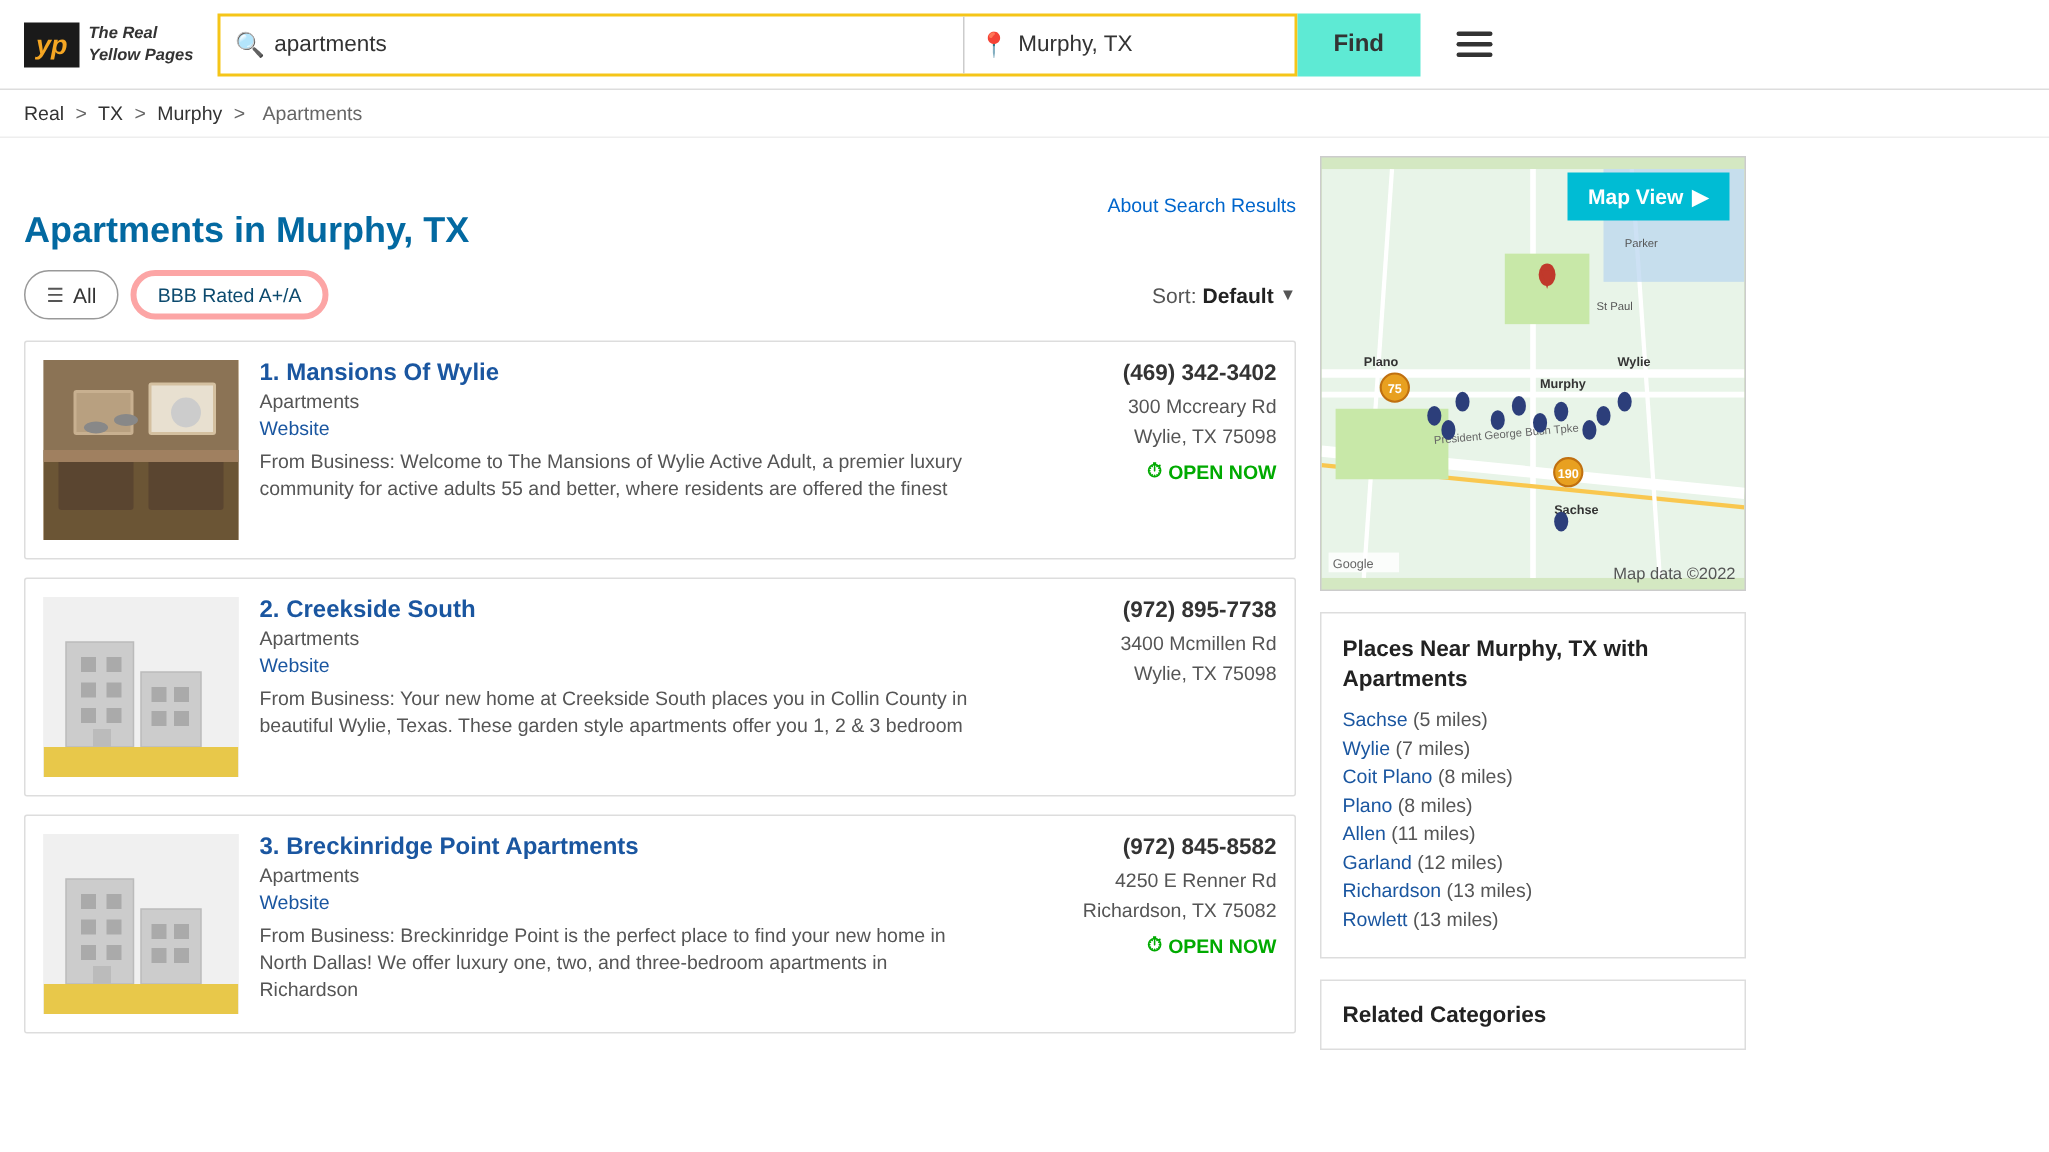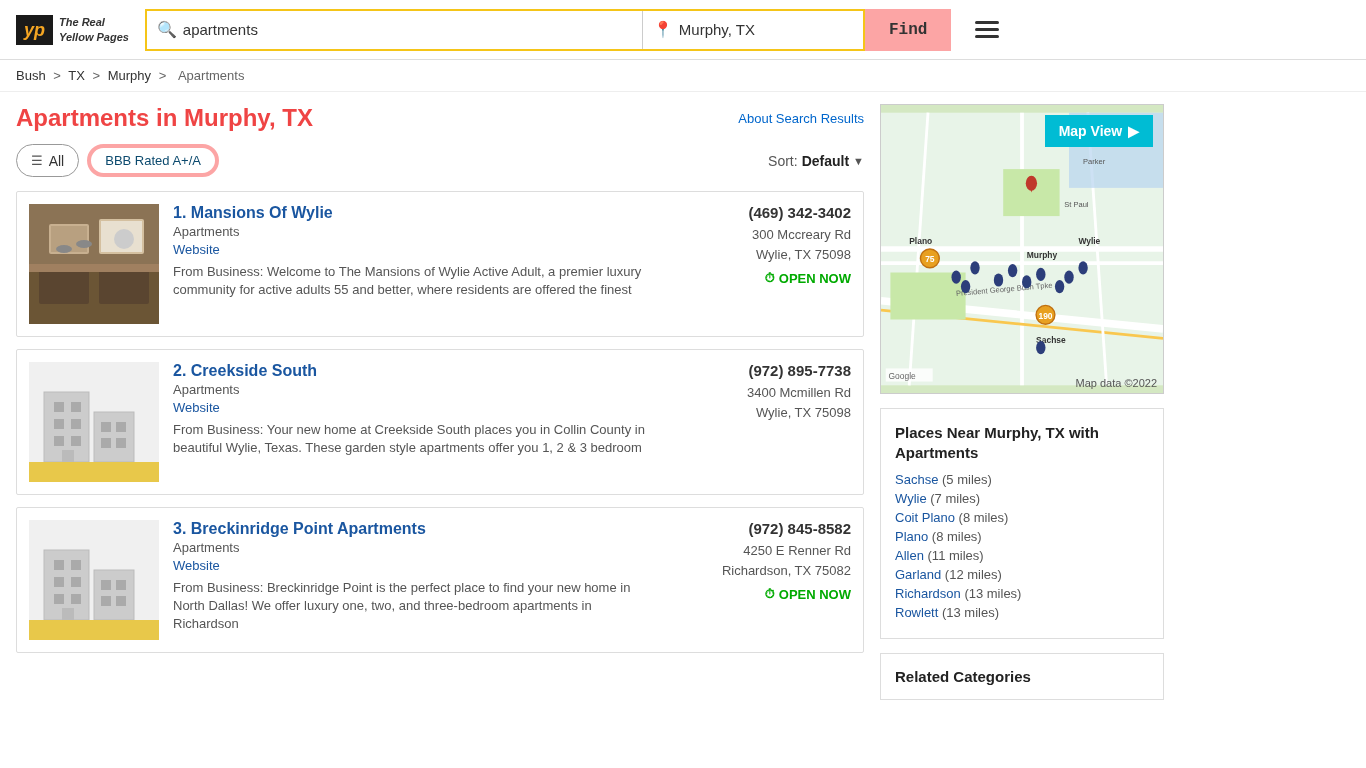--- a/index.html
+++ b/index.html
@@ -75,30 +75,29 @@
       color: #888;
       margin-right: 6px;
       font-size: 16px;
     }
     .search-icon {
       color: #888;
       margin-right: 6px;
       font-size: 16px;
     }
     .find-btn {
-      background: #fca5a5;
+      background: #5eead4;
       border: none;
       color: #333;
       font-size: 16px;
       font-weight: bold;
       padding: 0 24px;
       cursor: pointer;
       height: 42px;
       flex-shrink: 0;
-      font-family: Liberation Mono, monospace;
     }
     .hamburger {
       margin-left: 20px;
       cursor: pointer;
       display: flex;
       flex-direction: column;
       gap: 4px;
       padding: 4px;
     }
     .hamburger span {
@@ -139,21 +138,22 @@
     
     .page-title-row {
       display: flex;
       align-items: center;
       justify-content: space-between;
       margin-bottom: 12px;
     }
     .page-title {
       font-size: 24px;
       font-weight: bold;
-      color: #ef4444;
+      color: #0369a1;
+      margin-top: 36px;
     }
     .about-link {
       color: #0066cc;
       font-size: 13px;
       text-decoration: none;
       cursor: pointer;
     }
 
     
     .filter-row {
@@ -399,21 +399,21 @@
   <button class="find-btn">Find</button>
 
   <div class="hamburger">
     <span></span>
     <span></span>
     <span></span>
   </div>
 </header>
 
 <div class="breadcrumb">
-  <a href="#">Bush</a>
+  <a href="#">Real</a>
   <span>&gt;</span>
   <a href="#">TX</a>
   <span>&gt;</span>
   <a href="#">Murphy</a>
   <span>&gt;</span>
   <span>Apartments</span>
 </div>
 
 <div class="main-container">
 

